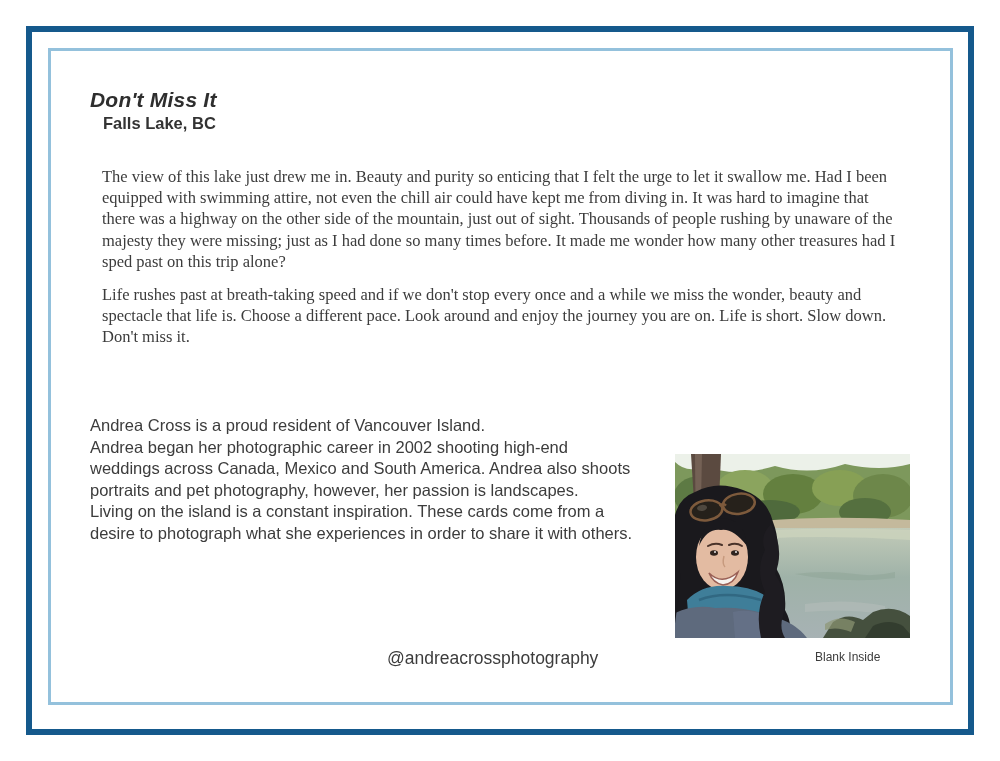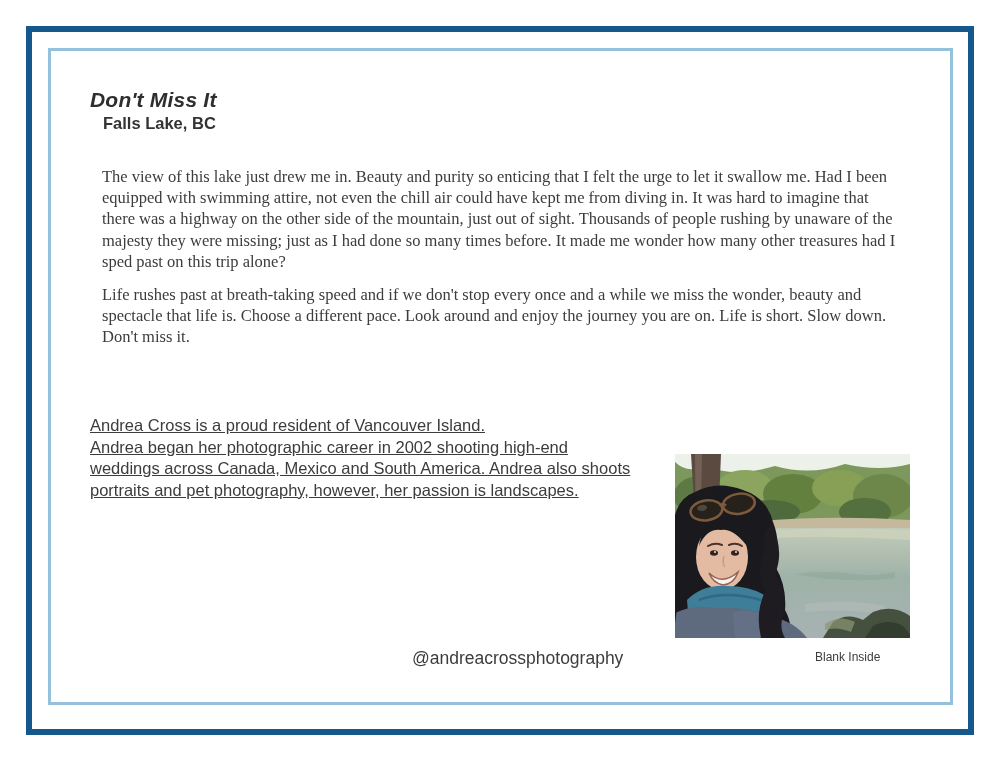--- a/index.html
+++ b/index.html
@@ -49,35 +49,35 @@
     line-height: 21.2px;
   }
   .story p { margin: 12px; font-family: Liberation Serif, serif; }
   .bio {
     position: absolute;
     left: 90px; top: 415px;
     width: 548px;
     font-size: 16.5px;
     line-height: 21.5px;
   }
-  .bio p { margin: 0; text-decoration: underline; }
+  .bio p { margin: 0; }
   .photo-frame {
     position: absolute;
     left: 675px; top: 454px;
     width: 235px; height: 184px;
     overflow: hidden;
   }
   .footer-website {
     position: absolute;
     left: 90px; top: 648px;
     font-size: 17.5px;
   }
   .footer-handle {
     position: absolute;
-    left: 412px; top: 648px;
+    left: 387px; top: 648px;
     font-size: 17.5px;
   }
   .blank-inside {
     position: absolute;
     left: 815px; top: 650px;
     font-size: 12px;
   }
 </style>
 </head>
 <body>
@@ -91,20 +91,21 @@
   <div class="subtitle">Falls Lake, BC</div>
 
   <div class="story">
     <p>The view of this lake just drew me in. Beauty and purity so enticing that I felt the urge to let it swallow me. Had I been equipped with swimming attire, not even the chill air could have kept me from diving in. It was hard to imagine that there was a highway on the other side of the mountain, just out of sight. Thousands of people rushing by unaware of the majesty they were missing; just as I had done so many times before. It made me wonder how many other treasures had I sped past on this trip alone?</p>
     <p>Life rushes past at breath-taking speed and if we don't stop every once and a while we miss the wonder, beauty and spectacle that life is. Choose a different pace. Look around and enjoy the journey you are on. Life is short. Slow down. Don't miss it.</p>
   </div>
 
   <div class="bio">
     <p>Andrea Cross is a proud resident of Vancouver Island.</p>
     <p>Andrea began her photographic career in 2002 shooting high-end weddings across Canada, Mexico and South America. Andrea also shoots portraits and pet photography, however, her passion is landscapes.</p>
+    <p>Living on the island is a constant inspiration. These cards come from a desire to photograph what she experiences in order to share it with others.</p>
   </div>
 
   <div class="photo-frame">
     <svg viewBox="0 0 235 184" width="235" height="184" preserveAspectRatio="none" aria-hidden="true">
       <defs>
         <linearGradient id="waterGrad" x1="0" y1="0" x2="0" y2="1">
           <stop offset="0" stop-color="#c2cbb8"></stop>
           <stop offset="0.45" stop-color="#9fb2a8"></stop>
           <stop offset="1" stop-color="#a7b2b4"></stop>
         </linearGradient>

